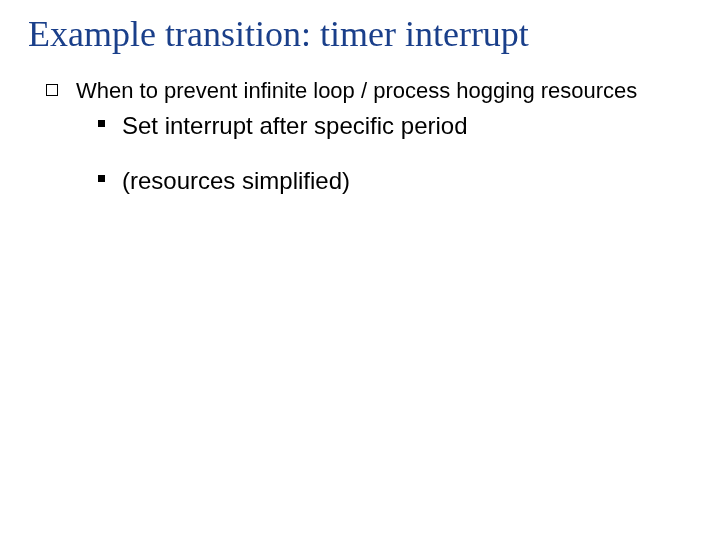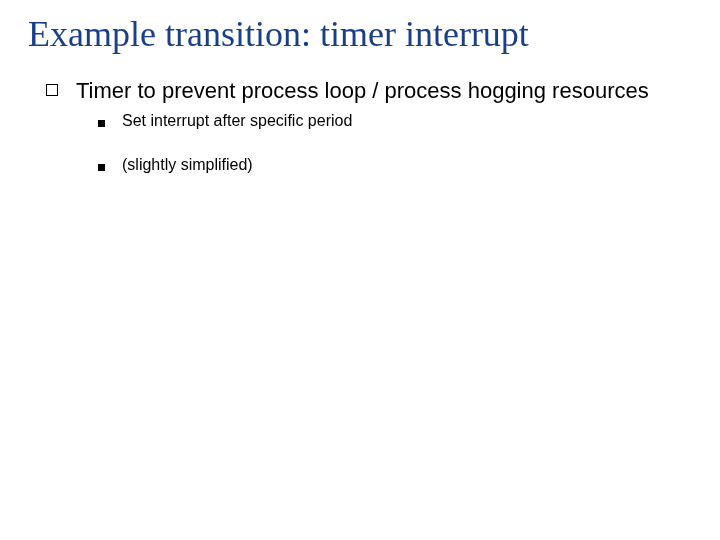--- a/index.html
+++ b/index.html
@@ -49,21 +49,21 @@
     box-sizing: border-box;
   }
   ul.level2 {
     list-style: none;
     margin: 6px 0 0 22px;
     padding: 0;
   }
   ul.level2 > li {
     position: relative;
     padding-left: 24px;
-    font-size: 16px;
+    font-size: 24px;
     line-height: 1.28;
     margin-bottom: 4px;
   }
   ul.level2 > li::before {
     content: "";
     position: absolute;
     left: 0;
     top: 9px;
     width: 7px;
     height: 7px;
@@ -74,24 +74,24 @@
   }
 </style>
 </head>
 <body>
 
 <div class="slide">
   <h1 class="title">Example transition: timer interrupt</h1>
 
   <ul class="level1">
     <li>
-      <span>Timer to prevent process loop / process hogging resources</span>
+      <span>When to prevent infinite loop / process hogging resources</span>
       <ul class="level2">
         <li>
           <span>Set interrupt after specific period</span>
         </li>
         <li class="gap-before">
-          <span>(slightly simplified)</span>
+          <span>(resources simplified)</span>
         </li>
       </ul>
     </li>
   </ul>
 </div>
 
 </body></html>

